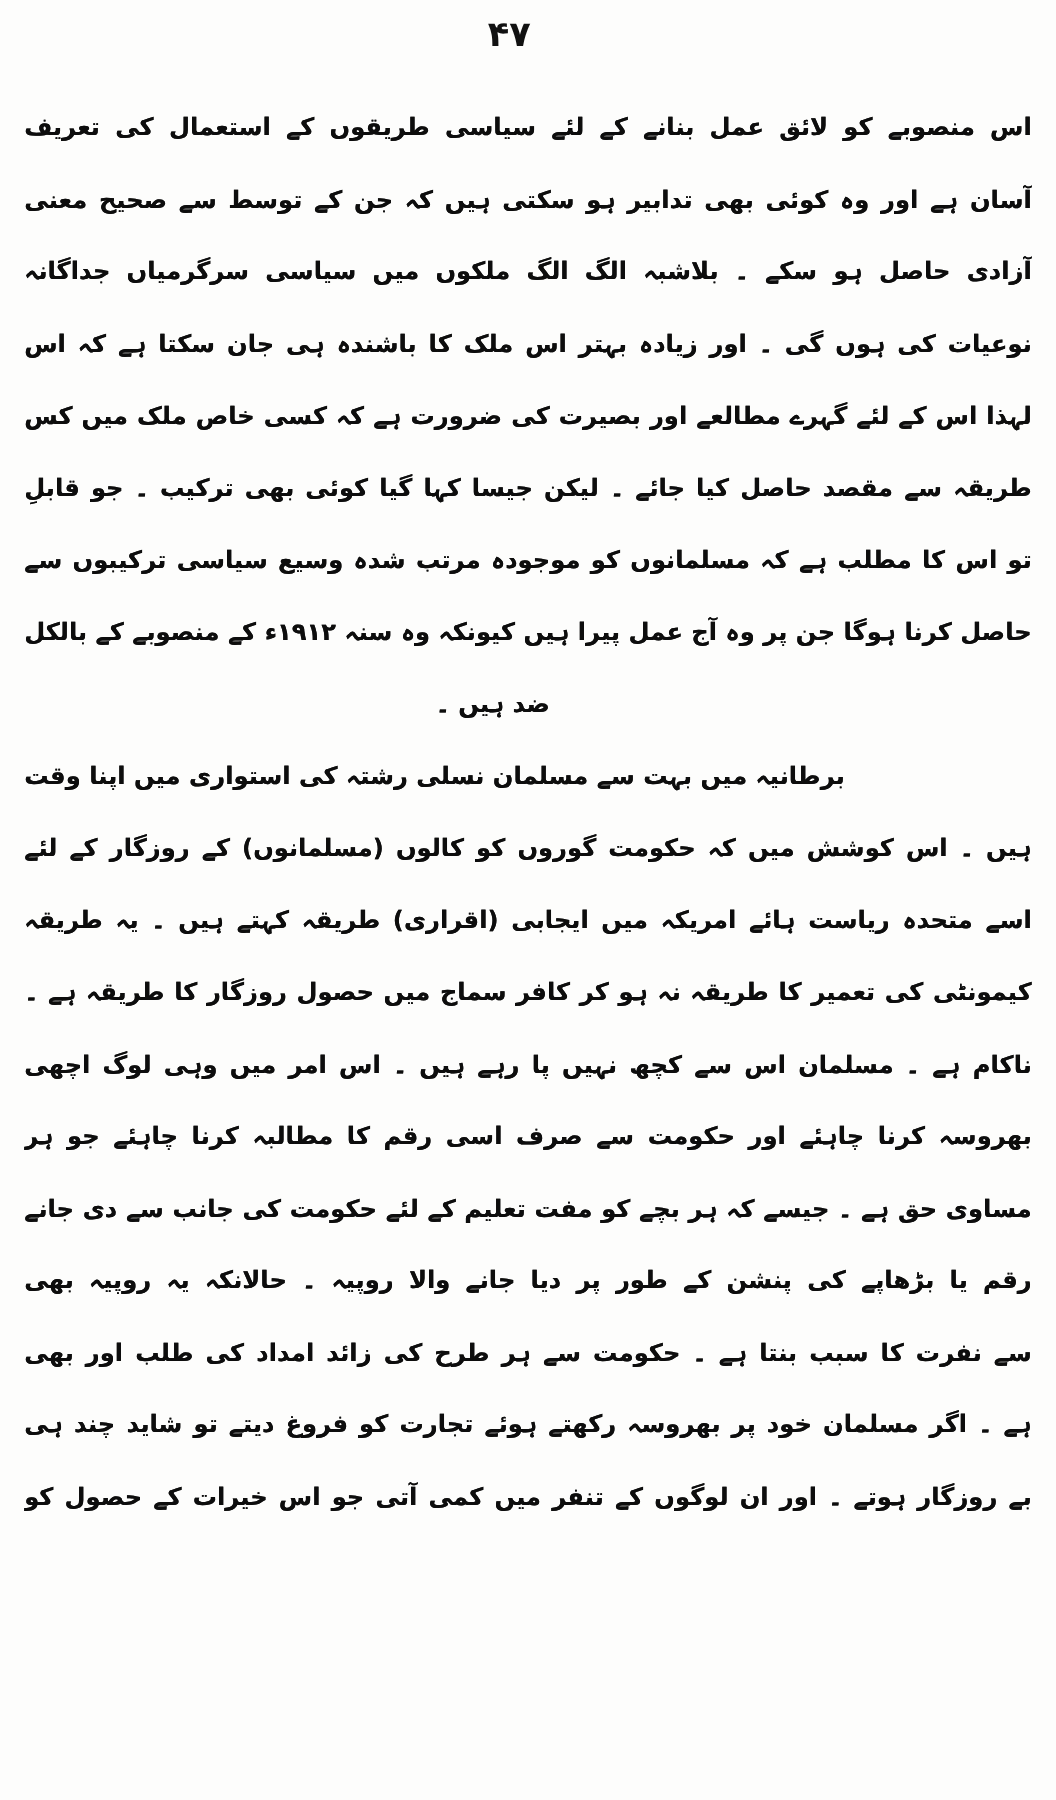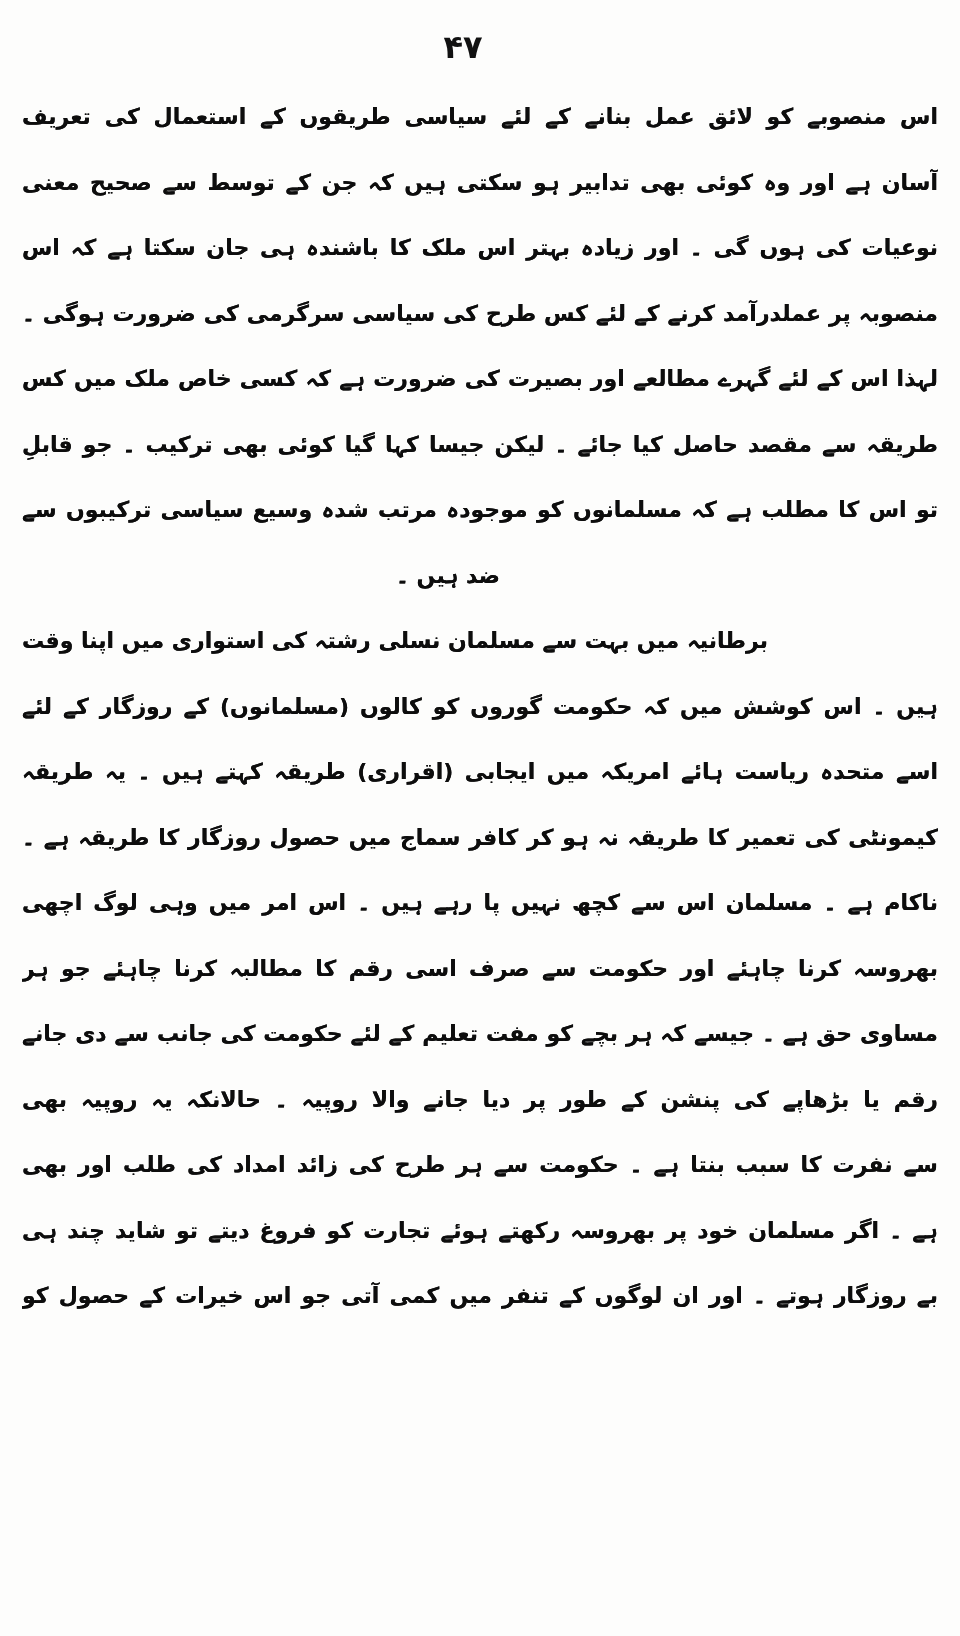--- a/index.html
+++ b/index.html
@@ -14,21 +14,21 @@
     position: relative;
     width: 960px;
     height: 1636px;
     background: #fdfdfc;
     font-family: "DejaVu Sans", sans-serif;
     color: #0d0d0d;
     direction: rtl;
   }
   .page-number {
     position: absolute;
-    top: 28px;
+    top: 12px;
     left: 0;
     right: 34px;
     text-align: center;
     font-size: 32px;
     font-weight: bold;
     letter-spacing: 2px;
     color: #111;
   }
   .text-block {
     position: absolute;
@@ -58,25 +58,26 @@
   }
 </style>
 </head>
 <body>
 
 <div class="page">
   <div class="page-number">۴۷</div>
   <div class="text-block" id="text-block">
       <div class="line">اس منصوبے کو لائق عمل بنانے کے لئے سیاسی طریقوں کے استعمال کی تعریف</div>
       <div class="line">آسان ہے اور وہ کوئی بھی تدابیر ہو سکتی ہیں کہ جن کے توسط سے صحیح معنی میں حکومت سے</div>
+      <div class="line">آزادی حاصل ہو سکے ۔ بلاشبہ الگ الگ ملکوں میں سیاسی سرگرمیاں جداگانہ</div>
       <div class="line">نوعیات کی ہوں گی ۔ اور زیادہ بہتر اس ملک کا باشندہ ہی جان سکتا ہے کہ اس</div>
-      <div class="line">منصوبہ پر عملدرآمد کرنے کے لئے کس طرح کی سیاسی سرگرمی کی ضرورت ہوگی ۔</div>
       <div class="line">لہذا اس کے لئے گہرے مطالعے اور بصیرت کی ضرورت ہے کہ کسی خاص ملک میں کس</div>
       <div class="line">طریقہ سے مقصد حاصل کیا جائے ۔ لیکن جیسا کہا گیا کوئی بھی ترکیب ۔ جو قابلِ قبول ہو</div>
       <div class="line">تو اس کا مطلب ہے کہ مسلمانوں کو موجودہ مرتب شدہ وسیع سیاسی ترکیبوں سے چھٹکارا</div>
+      <div class="line">حاصل کرنا ہوگا جن پر وہ آج عمل پیرا ہیں کیونکہ وہ سنہ ۱۹۱۲ء کے منصوبے کے بالکل</div>
       <div class="line short-center">ضد ہیں ۔</div>
       <div class="line indent-first">برطانیہ میں بہت سے مسلمان نسلی رشتہ کی استواری میں اپنا وقت خرچ کرتے</div>
       <div class="line">ہیں ۔ اس کوشش میں کہ حکومت گوروں کو کالوں (مسلمانوں) کے روزگار کے لئے مجبور کر سکے</div>
       <div class="line">اسے متحدہ ریاست ہائے امریکہ میں ایجابی (اقراری) طریقہ کہتے ہیں ۔ یہ طریقہ مسلم</div>
       <div class="line">کیمونٹی کی تعمیر کا طریقہ نہ ہو کر کافر سماج میں حصول روزگار کا طریقہ ہے ۔ یہ طریقہ قطعاً</div>
       <div class="line">ناکام ہے ۔ مسلمان اس سے کچھ نہیں پا رہے ہیں ۔ اس امر میں وہی لوگ اچھی حالت میں</div>
       <div class="line">بھروسہ کرنا چاہئے اور حکومت سے صرف اسی رقم کا مطالبہ کرنا چاہئے جو ہر شہری کا</div>
       <div class="line">مساوی حق ہے ۔ جیسے کہ ہر بچے کو مفت تعلیم کے لئے حکومت کی جانب سے دی جانے والی</div>
       <div class="line">رقم یا بڑھاپے کی پنشن کے طور پر دیا جانے والا روپیہ ۔ حالانکہ یہ روپیہ بھی مسلمانوں</div>
       <div class="line">سے نفرت کا سبب بنتا ہے ۔ حکومت سے ہر طرح کی زائد امداد کی طلب اور بھی دھماکہ خیز</div>

